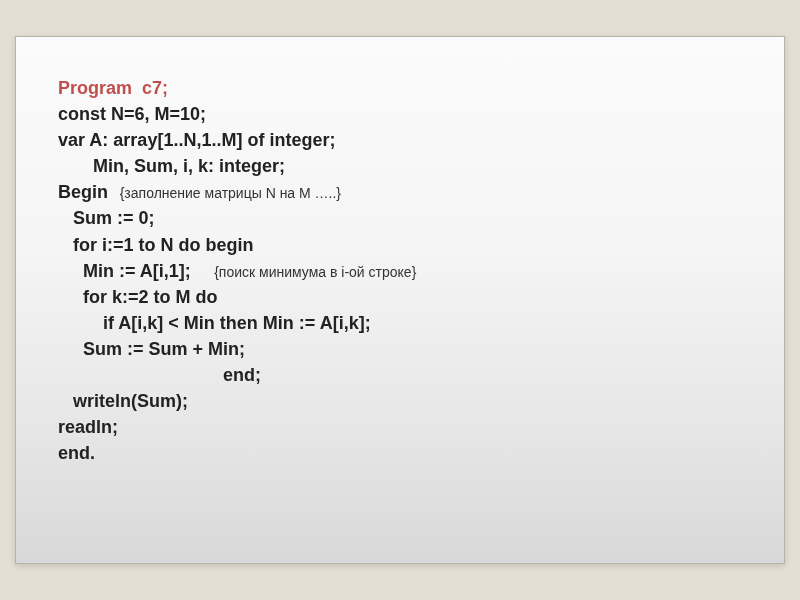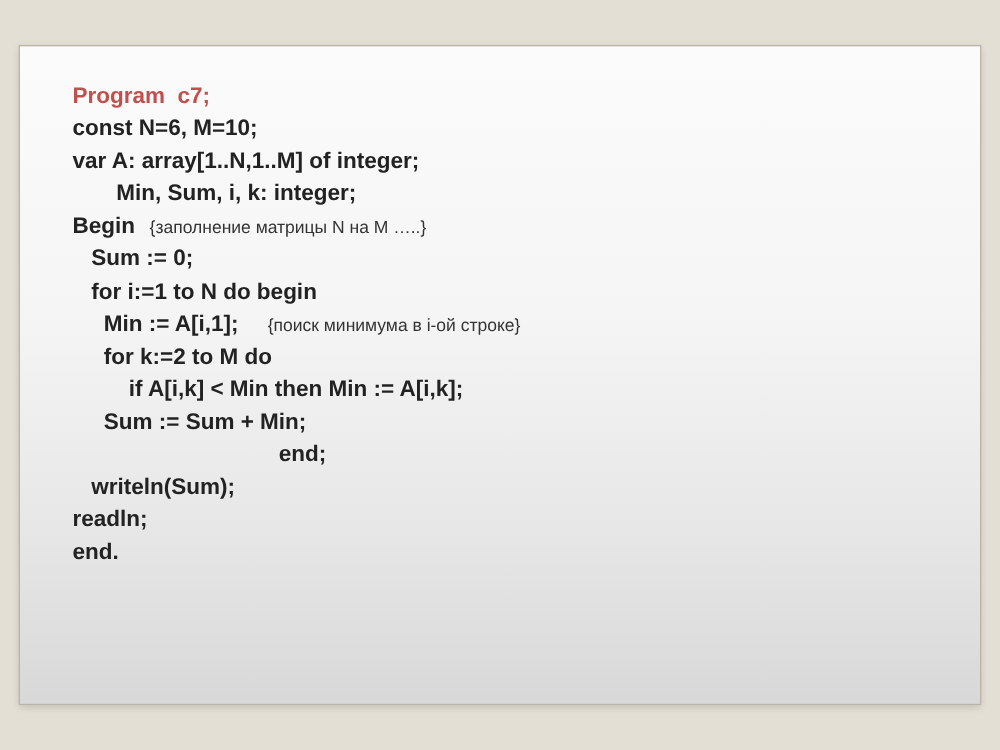--- a/index.html
+++ b/index.html
@@ -12,21 +12,21 @@
     justify-content: center;
     font-family: "Trebuchet MS", Verdana, sans-serif;
     overflow: hidden;
   }
   .slide {
     width: 770px;
     height: 528px;
     background: linear-gradient(to bottom, #fbfbfb 0%, #f5f5f5 40%, #e6e6e6 75%, #d8d8d8 100%);
     border: 1px solid #b9b4a8;
     box-shadow: 0 2px 6px rgba(0,0,0,0.15);
-    padding: 26px 42px;
+    padding: 38px 42px;
     position: relative;
   }
   .code {
     font-family: "Trebuchet MS", Verdana, sans-serif;
     font-size: 18px;
     line-height: 1.45;
     color: #222;
     white-space: pre;
   }
   .kw   { font-weight: bold; color: #222; }

